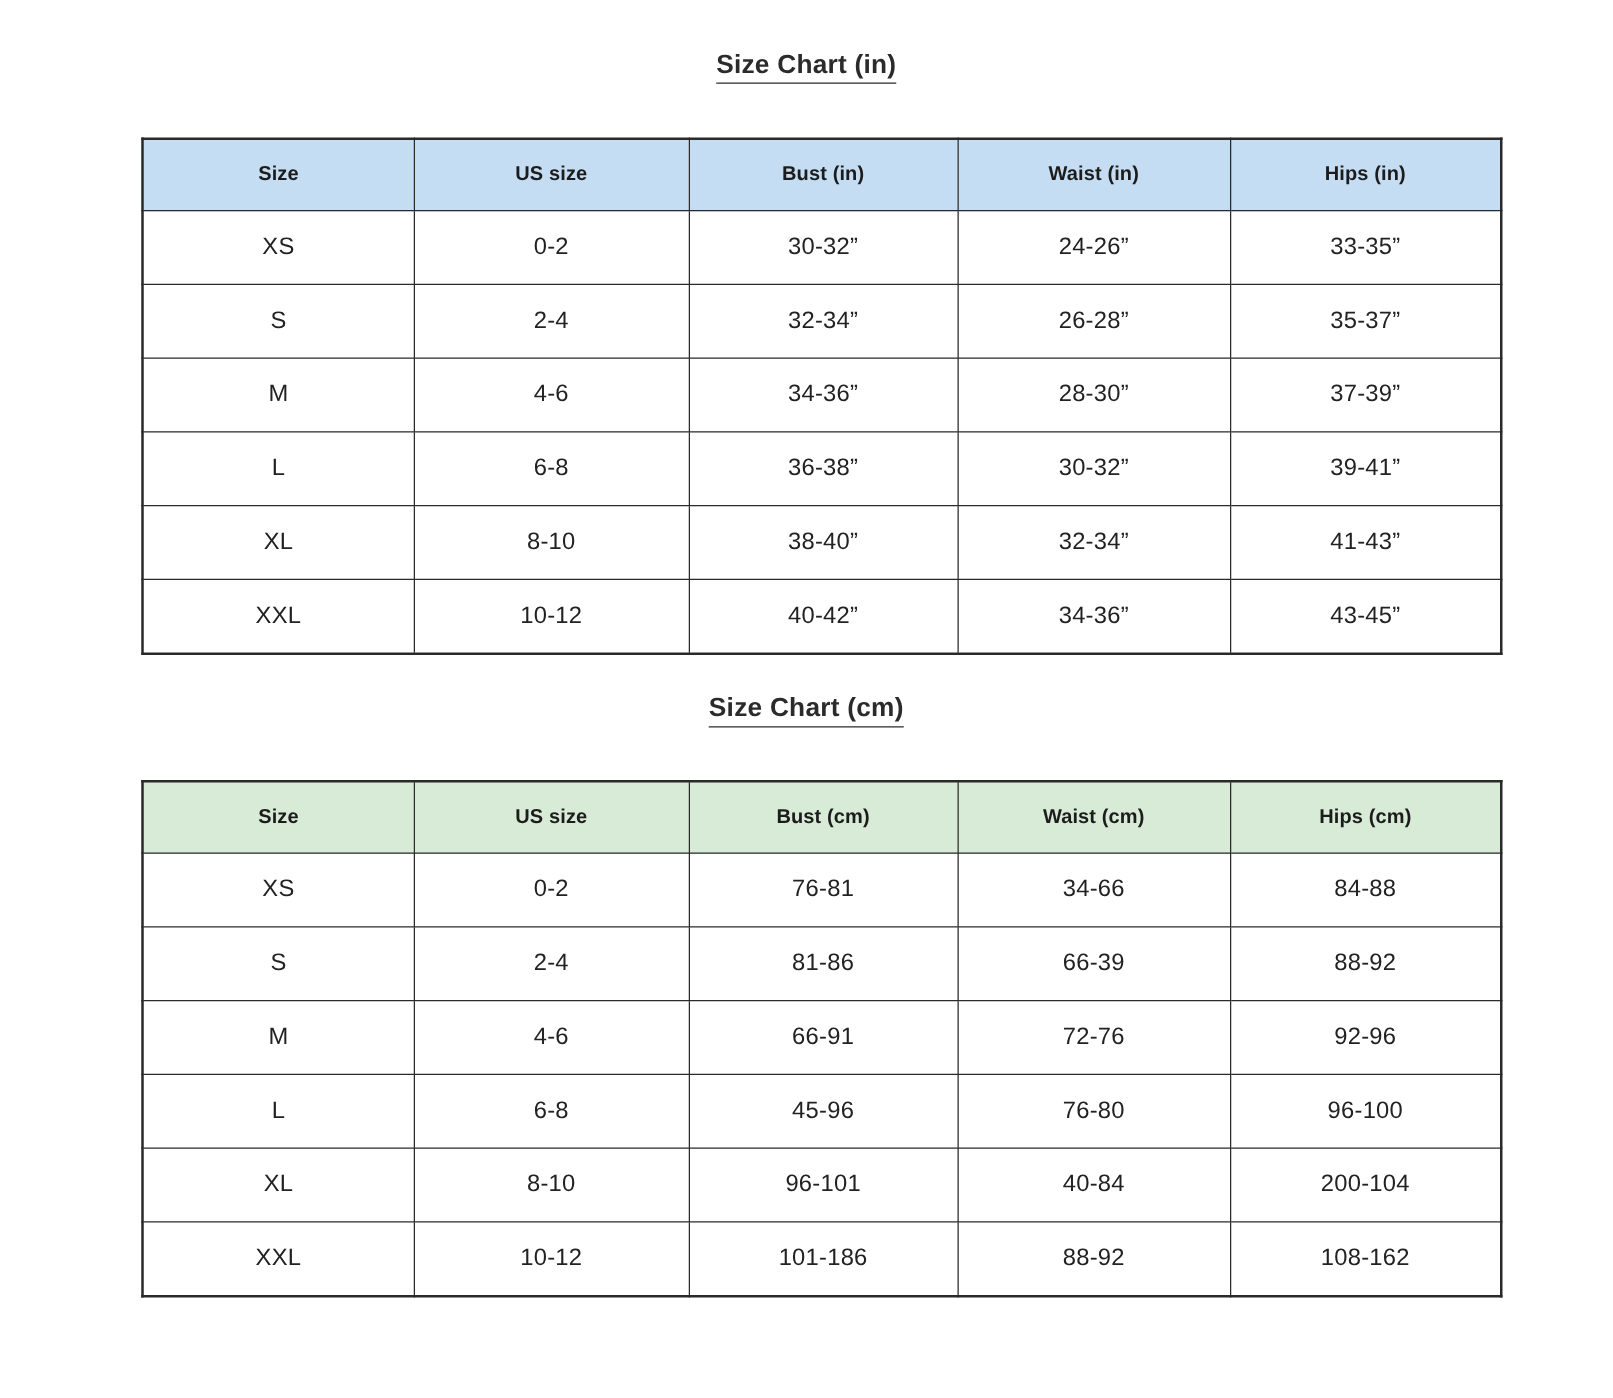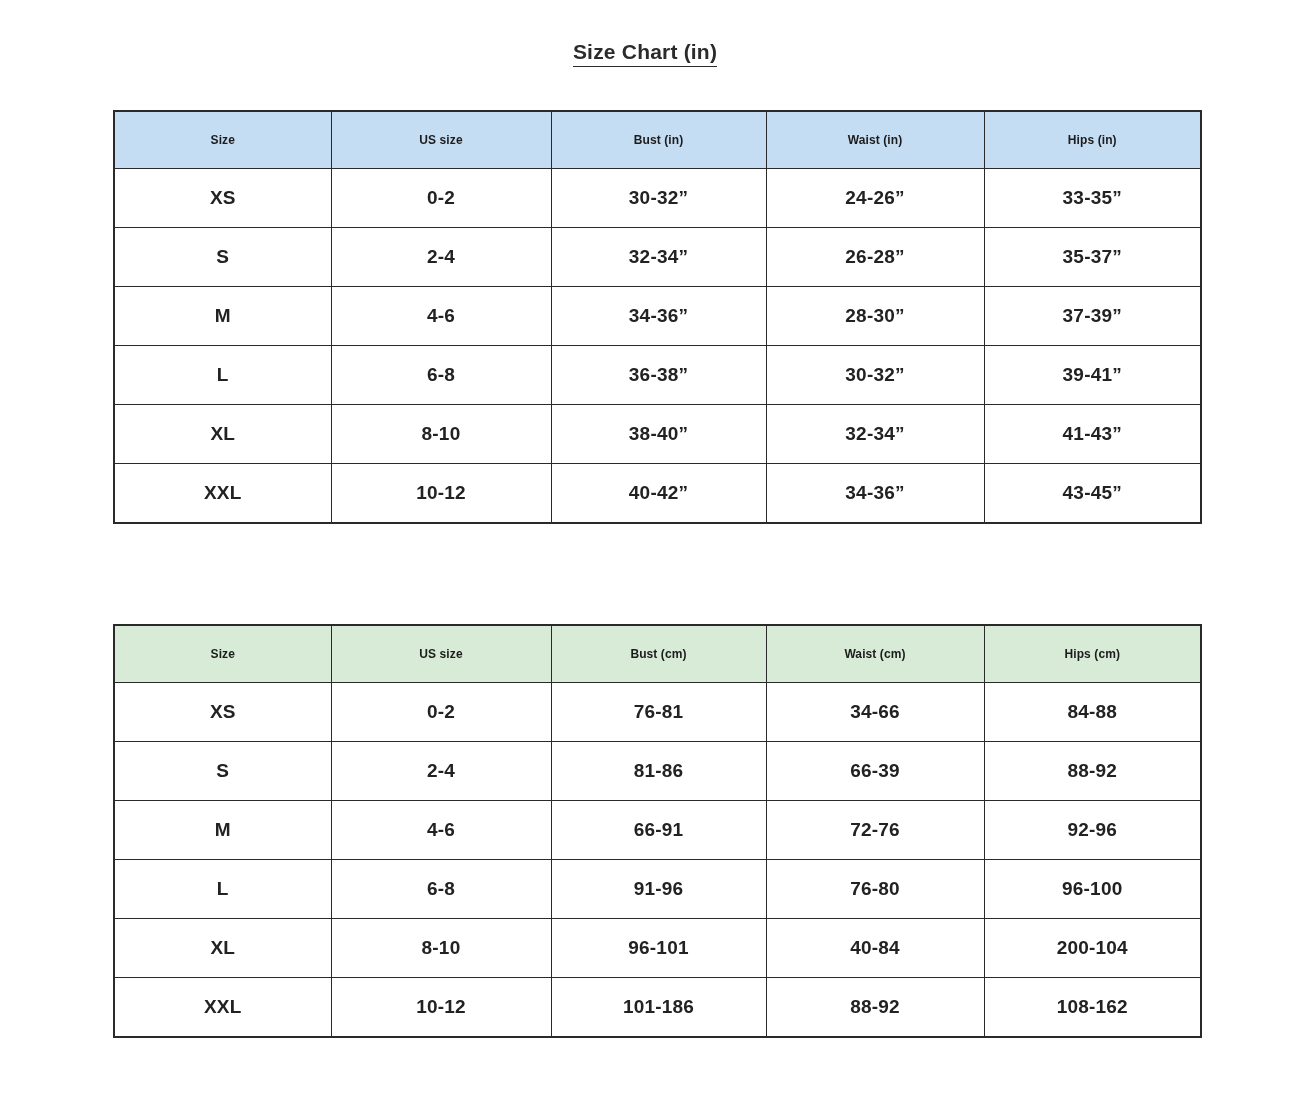--- a/index.html
+++ b/index.html
@@ -68,30 +68,30 @@
   table.size-table th,
   table.size-table td {
     border: 1.6px solid #2a2a2a;
     text-align: center;
     vertical-align: middle;
     padding: 0;
   }
 
   table.size-table th {
     height: 56px;
-    font-size: 12px;
+    font-size: 16px;
     font-weight: 700;
     color: #1c1c1c;
     letter-spacing: 0.1px;
   }
 
   table.size-table td {
     height: 58px;
     font-size: 19px;
-    font-weight: 700;
+    font-weight: 400;
     color: #222222;
     letter-spacing: 0.2px;
   }
 
   #table-in thead th { background: #c5ddf2; }
   #table-cm thead th { background: #d7ebd6; }
 </style>
 </head>
 <body>
 
@@ -157,20 +157,23 @@
       <tr>
         <td>XXL</td>
         <td>10-12</td>
         <td>40-42”</td>
         <td>34-36”</td>
         <td>43-45”</td>
       </tr>
     </tbody>
   </table>
 
+  <div class="chart-title" id="title-cm">
+    <span class="tt">Size Chart (cm)</span>
+  </div>
 
   <table class="size-table" id="table-cm">
     <colgroup>
       <col class="c-size">
         <col class="c-us">
         <col class="c-bust">
         <col class="c-waist">
         <col class="c-hips">
     </colgroup>
     <thead>
@@ -200,21 +203,21 @@
       <tr>
         <td>M</td>
         <td>4-6</td>
         <td>66-91</td>
         <td>72-76</td>
         <td>92-96</td>
       </tr>
       <tr>
         <td>L</td>
         <td>6-8</td>
-        <td>91-96</td>
+        <td>45-96</td>
         <td>76-80</td>
         <td>96-100</td>
       </tr>
       <tr>
         <td>XL</td>
         <td>8-10</td>
         <td>96-101</td>
         <td>40-84</td>
         <td>200-104</td>
       </tr>

